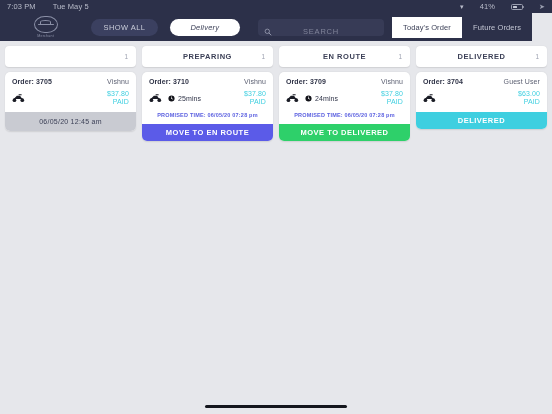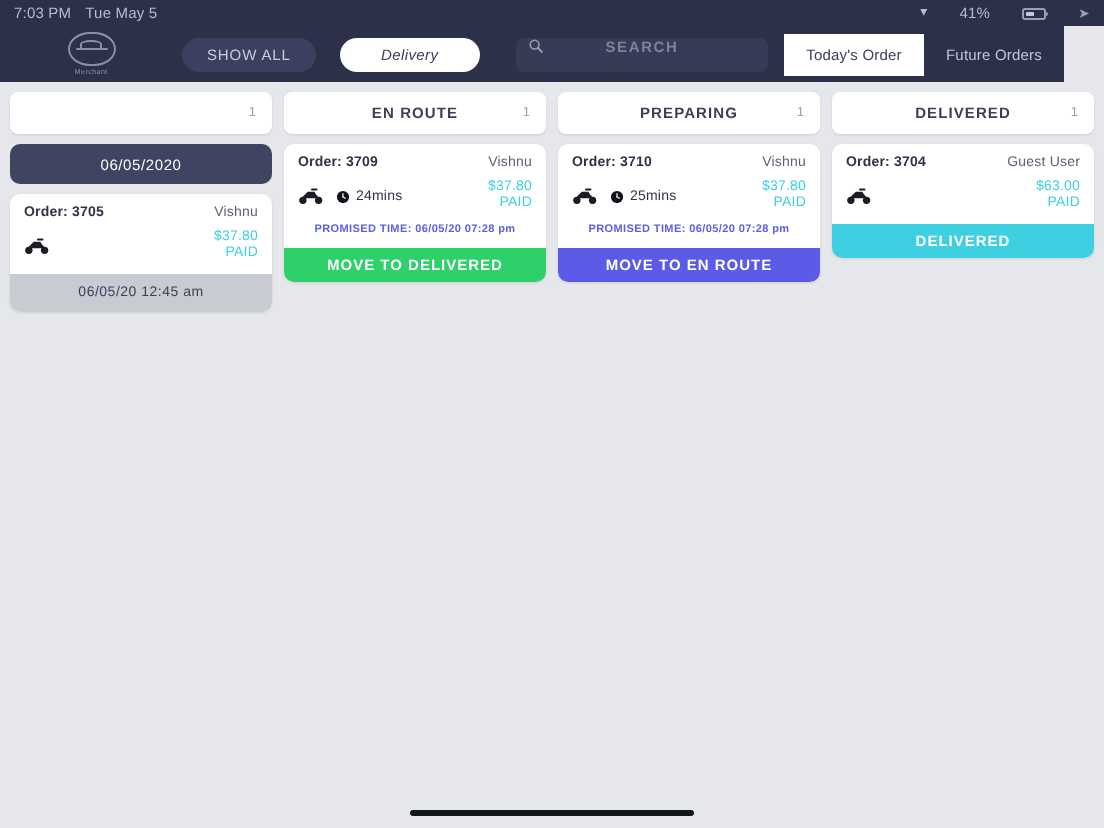--- a/index.html
+++ b/index.html
@@ -11,21 +11,21 @@
   }
   #app { position: relative; width: 552px; height: 414px; background: #e6e7eb; }
 
   
   .statusbar {
     position: absolute; top: 0; left: 0; width: 552px; height: 13px;
     background: #2c3049; color: #b9bcca;
     display: flex; align-items: center; justify-content: space-between;
     padding: 0 7px; font-size: 7.5px; letter-spacing: .1px;
   }
-  .sb-left { display: flex; align-items: flex-end; gap: 7px; }
+  .sb-left { display: flex; align-items: flex-end; gap: 17px; }
   .sb-right { display: flex; align-items: center; gap: 16px; }
   .wifi-glyph { font-size: 7px; line-height: 1; }
   .batt {
     width: 12px; height: 6px; border: .8px solid #9b9fb0; border-radius: 1.5px;
     position: relative; display: inline-block;
   }
   .batt::after {
     content: ""; position: absolute; right: -2.2px; top: 1.4px;
     width: 1.3px; height: 2.4px; background: #9b9fb0; border-radius: 0 1px 1px 0;
   }
@@ -59,21 +59,21 @@
   .pill {
     height: 17px; border-radius: 9px; display: flex; align-items: center;
     justify-content: center; font-size: 7.5px; letter-spacing: .45px;
     cursor: pointer; user-select: none;
   }
   .pill-dark { width: 70px; background: #3b4060; color: #c9ccd9; }
   .pill-light { width: 74px; background: #ffffff; color: #3c4057; letter-spacing:.2px; margin-left: 12px; font-size: 7.5px; font-style: italic; }
 
   .searchbox {
     margin-left: 18px; width: 132px; height: 17px; border-radius: 4px;
-    background: #373b56; display: flex; align-items: flex-start; padding: 0 6px; cursor: text; font-weight: bold;
+    background: #373b56; display: flex; align-items: flex-end; padding: 0 6px; cursor: text;
   }
   .search-ic { width: 8px; height: 8px; flex: 0 0 auto; }
   .search-ph {
     flex: 1; text-align: center; font-size: 7.5px; color: #80849a;
     letter-spacing: .8px; padding-right: 8px;
   }
 
   .seg { margin-left: 8px; display: flex; height: 21px; }
   .seg-btn {
     width: 70px; display: flex; align-items: center; justify-content: center;
@@ -200,41 +200,77 @@
     </div>
   </div>
 
   <div class="board">
 
     <div class="col">
       <div class="col-head">
         <span class="col-count">1</span>
       </div>
 
-      <div class="date-banner">06/05/2020</div>
 
       <div class="card">
         <div class="card-row1">
           <span class="ord-no">Order: 3705</span>
           <span class="cust">Vishnu</span>
         </div>
         <div class="card-row2">
           <svg class="moto" viewBox="0 0 24 18">
             <circle cx="4.5" cy="13" r="3.4" fill="#1b1d26"></circle>
             <circle cx="19" cy="13" r="3.4" fill="#1b1d26"></circle>
             <path d="M3 11 L9 5 L15 5 L17 8 L20 11 L13 11 Z" fill="#1b1d26"></path>
             <rect x="12" y="2" width="6" height="2" rx="1" fill="#1b1d26"></rect>
           </svg>
           <span class="spacer"></span>
           <div class="amount-wrap">
             <div class="amount">$37.80</div>
             <div class="paid">PAID</div>
           </div>
         </div>
         <div class="time-foot">06/05/20 12:45 am</div>
+      </div>
+    </div>
+
+    <div class="col">
+      <div class="col-head">
+        <span class="col-title">PREPARING</span>
+        <span class="col-count">1</span>
+      </div>
+
+      <div class="card">
+        <div class="card-row1">
+          <span class="ord-no">Order: 3710</span>
+          <span class="cust">Vishnu</span>
+        </div>
+        <div class="card-row2">
+          <svg class="moto" viewBox="0 0 24 18">
+            <circle cx="4.5" cy="13" r="3.4" fill="#1b1d26"></circle>
+            <circle cx="19" cy="13" r="3.4" fill="#1b1d26"></circle>
+            <path d="M3 11 L9 5 L15 5 L17 8 L20 11 L13 11 Z" fill="#1b1d26"></path>
+            <rect x="12" y="2" width="6" height="2" rx="1" fill="#1b1d26"></rect>
+          </svg>
+          <span class="eta">
+            <svg class="clock-ic" viewBox="0 0 16 16">
+              <circle cx="8" cy="8" r="7" fill="#121319"></circle>
+              <line x1="8" y1="8" x2="8" y2="4.2" stroke="#ffffff" stroke-width="1.4" stroke-linecap="round"></line>
+              <line x1="8" y1="8" x2="10.8" y2="9.4" stroke="#ffffff" stroke-width="1.4" stroke-linecap="round"></line>
+            </svg>
+            <span class="eta-txt">25mins</span>
+          </span>
+          <span class="spacer"></span>
+          <div class="amount-wrap">
+            <div class="amount">$37.80</div>
+            <div class="paid">PAID</div>
+          </div>
+        </div>
+        <div class="promised">PROMISED TIME: 06/05/20 07:28 pm</div>
+        <div class="cta cta-blue">MOVE TO EN ROUTE</div>
       </div>
     </div>
 
     <div class="col">
       <div class="col-head">
         <span class="col-title">EN ROUTE</span>
         <span class="col-count">1</span>
       </div>
 
       <div class="card">
@@ -263,57 +299,20 @@
             <div class="paid">PAID</div>
           </div>
         </div>
         <div class="promised">PROMISED TIME: 06/05/20 07:28 pm</div>
         <div class="cta cta-green">MOVE TO DELIVERED</div>
       </div>
     </div>
 
     <div class="col">
       <div class="col-head">
-        <span class="col-title">PREPARING</span>
-        <span class="col-count">1</span>
-      </div>
-
-      <div class="card">
-        <div class="card-row1">
-          <span class="ord-no">Order: 3710</span>
-          <span class="cust">Vishnu</span>
-        </div>
-        <div class="card-row2">
-          <svg class="moto" viewBox="0 0 24 18">
-            <circle cx="4.5" cy="13" r="3.4" fill="#1b1d26"></circle>
-            <circle cx="19" cy="13" r="3.4" fill="#1b1d26"></circle>
-            <path d="M3 11 L9 5 L15 5 L17 8 L20 11 L13 11 Z" fill="#1b1d26"></path>
-            <rect x="12" y="2" width="6" height="2" rx="1" fill="#1b1d26"></rect>
-          </svg>
-          <span class="eta">
-            <svg class="clock-ic" viewBox="0 0 16 16">
-              <circle cx="8" cy="8" r="7" fill="#121319"></circle>
-              <line x1="8" y1="8" x2="8" y2="4.2" stroke="#ffffff" stroke-width="1.4" stroke-linecap="round"></line>
-              <line x1="8" y1="8" x2="10.8" y2="9.4" stroke="#ffffff" stroke-width="1.4" stroke-linecap="round"></line>
-            </svg>
-            <span class="eta-txt">25mins</span>
-          </span>
-          <span class="spacer"></span>
-          <div class="amount-wrap">
-            <div class="amount">$37.80</div>
-            <div class="paid">PAID</div>
-          </div>
-        </div>
-        <div class="promised">PROMISED TIME: 06/05/20 07:28 pm</div>
-        <div class="cta cta-blue">MOVE TO EN ROUTE</div>
-      </div>
-    </div>
-
-    <div class="col">
-      <div class="col-head">
         <span class="col-title">DELIVERED</span>
         <span class="col-count">1</span>
       </div>
 
       <div class="card">
         <div class="card-row1">
           <span class="ord-no">Order: 3704</span>
           <span class="cust">Guest User</span>
         </div>
         <div class="card-row2">

